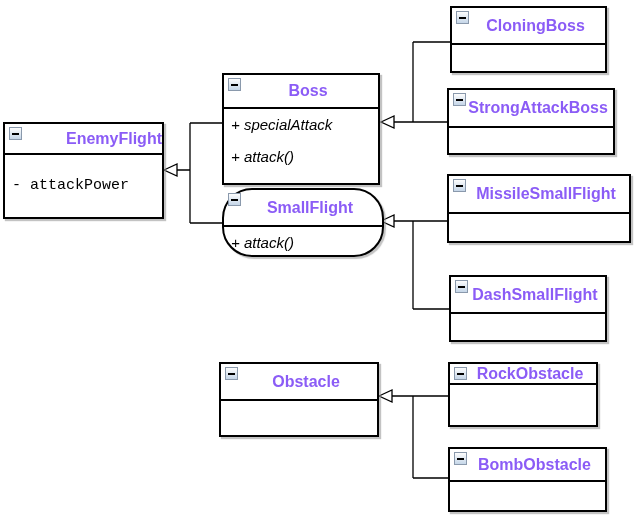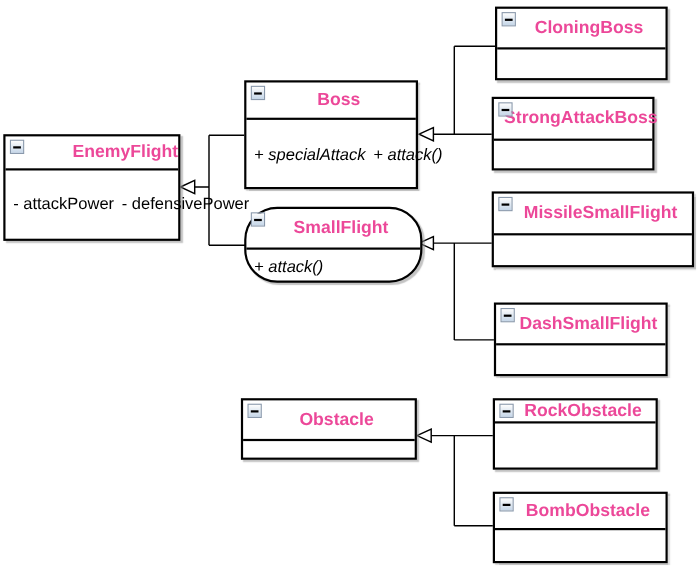--- a/index.html
+++ b/index.html
@@ -29,21 +29,21 @@
     position: relative;
     box-sizing: border-box;
     border-bottom: 2px solid #000000;
     display: flex;
     align-items: center;
     justify-content: center;
   }
   .class-title {
     font-size: 16px;
     font-weight: bold;
-    color: #ec4899;
+    color: #8b5cf6;
     white-space: nowrap;
     padding-left: 14px;
   }
   .collapse-icon {
     position: absolute;
     left: 4px;
     top: 3px;
     width: 13px;
     height: 13px;
     box-sizing: border-box;
@@ -53,20 +53,21 @@
     align-items: center;
     justify-content: center;
   }
   .minus-bar {
     width: 7px;
     height: 2px;
     background: #000000;
   }
   .class-body {
     display: flex;
+    flex-direction: column;
     box-sizing: border-box;
     text-align: right;
   }
   .member {
     flex: 1;
     display: flex;
     align-items: center;
     padding-left: 7px;
     font-size: 15px;
     color: #000000;
@@ -102,27 +103,26 @@
     </g>
   </svg>
 
   <div class="class-box" style="left:3px; top:122px; width:161px; height:97px;">
     <div class="class-header" style="height:31px;justify-content:flex-end;">
       <span class="collapse-icon">
           <span class="minus-bar"></span>
         </span>
       <span class="class-title">EnemyFlight</span>
     </div>
-    <div class="class-body" style="height:60px;">
+    <div class="class-body" style="height:60px;font-family:Liberation Mono, monospace;">
       <div class="member">- attackPower</div>
-      <div class="member">- defensivePower</div>
-    </div>
-  </div>
-
-  <div class="class-box" style="left:222px; top:73px; width:158px; height:99px;">
+    </div>
+  </div>
+
+  <div class="class-box" style="left:222px; top:73px; width:158px; height:112px;">
     <div class="class-header" style="height:34px;">
       <span class="collapse-icon">
           <span class="minus-bar"></span>
         </span>
       <span class="class-title">Boss</span>
     </div>
     <div class="class-body" style="height:63px;">
       <div class="member italic">+ specialAttack</div>
       <div class="member italic">+ attack()</div>
     </div>
@@ -143,21 +143,21 @@
   <div class="class-box" style="left:450px; top:6px; width:157px; height:67px;">
     <div class="class-header" style="height:37px;">
       <span class="collapse-icon">
           <span class="minus-bar"></span>
         </span>
       <span class="class-title">CloningBoss</span>
     </div>
     <div class="class-body" style="height:28px;"></div>
   </div>
 
-  <div class="class-box" style="left:447px; top:88px; width:148px; height:67px;">
+  <div class="class-box" style="left:447px; top:88px; width:168px; height:67px;">
     <div class="class-header" style="height:38px;">
       <span class="collapse-icon">
           <span class="minus-bar"></span>
         </span>
       <span class="class-title">StrongAttackBoss</span>
     </div>
     <div class="class-body" style="height:27px;"></div>
   </div>
 
   <div class="class-box" style="left:447px; top:174px; width:184px; height:69px;">
@@ -173,21 +173,21 @@
   <div class="class-box" style="left:449px; top:275px; width:158px; height:67px;">
     <div class="class-header" style="height:37px;">
       <span class="collapse-icon">
           <span class="minus-bar"></span>
         </span>
       <span class="class-title">DashSmallFlight</span>
     </div>
     <div class="class-body" style="height:28px;"></div>
   </div>
 
-  <div class="class-box" style="left:219px; top:362px; width:160px; height:56px;">
+  <div class="class-box" style="left:219px; top:362px; width:160px; height:75px;">
     <div class="class-header" style="height:37px;">
       <span class="collapse-icon">
           <span class="minus-bar"></span>
         </span>
       <span class="class-title">Obstacle</span>
     </div>
     <div class="class-body" style="height:26px;"></div>
   </div>
 
   <div class="class-box" style="left:448px; top:362px; width:150px; height:65px;">

